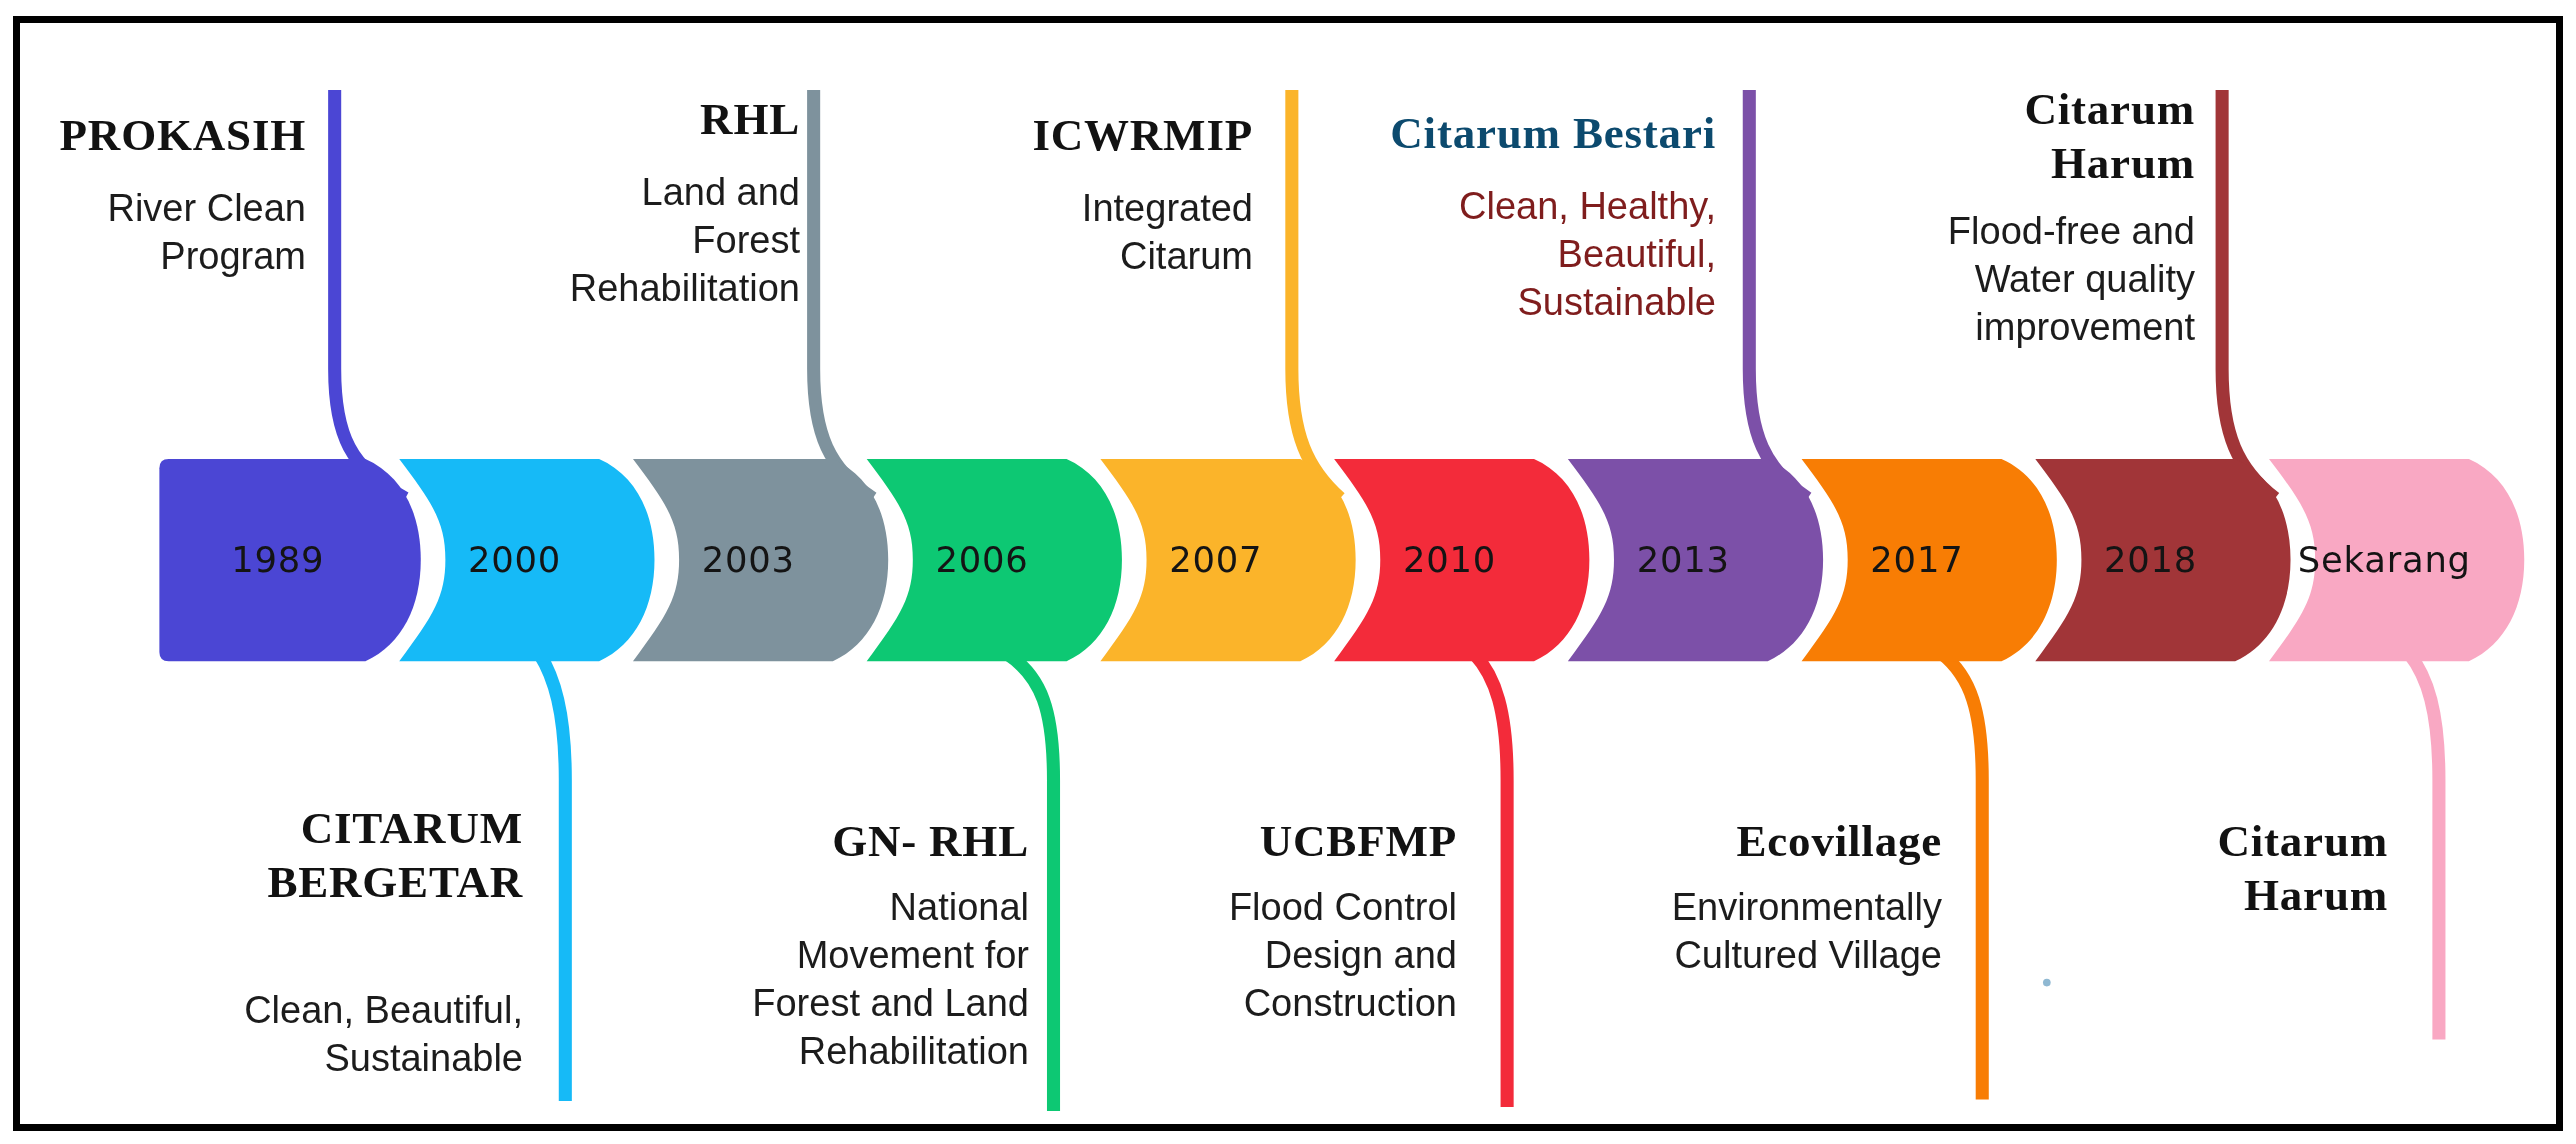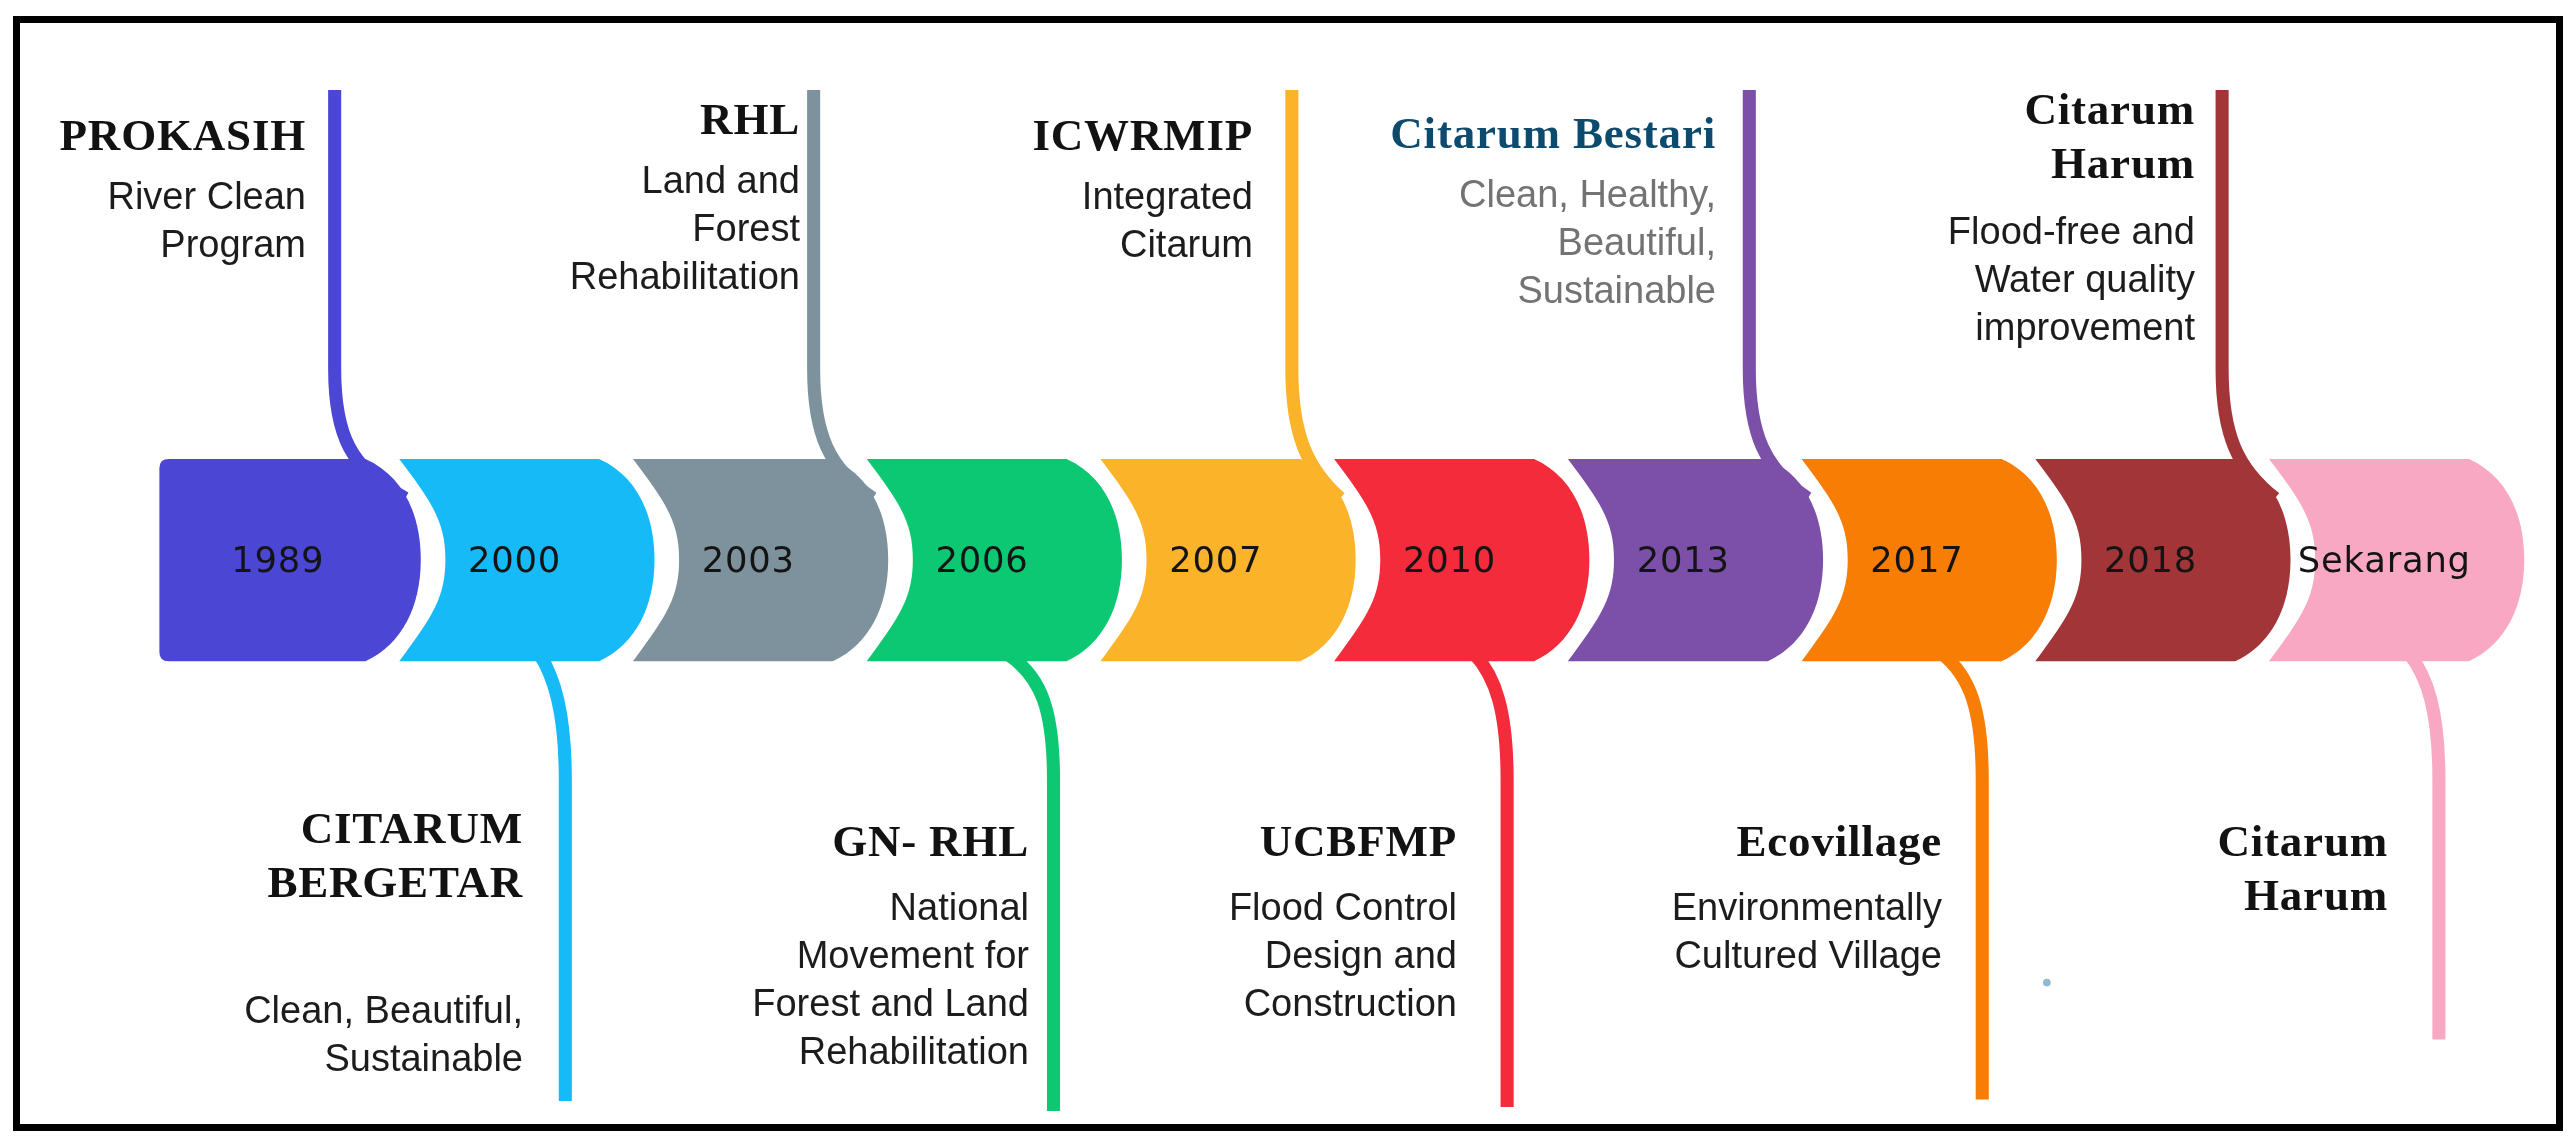--- a/index.html
+++ b/index.html
@@ -37,21 +37,21 @@
     white-space:pre-line;
     letter-spacing:0.8px;
   }
   .ldesc{
     font-family:"Liberation Sans",sans-serif;
     font-size:38px;
     line-height:48px;
     color:#1c1c1c;
     white-space:pre-line;
   }
-  .gap-sm{margin-top:10px;}
+  .gap-sm{margin-top:22px;}
   .gap-xs{margin-top:17px;}
   .gap-lg{margin-top:77px;}
   .gap-md{margin-top:15px;}
 </style>
 </head>
 <body>
 
 <div class="canvas">
 
   <div class="frame"></div>
@@ -108,21 +108,21 @@
   </div>
 
   <div class="labelblock" style="right:1323px;top:108px">
     <div class="ltitle">ICWRMIP</div>
     <div class="ldesc gap-sm">Integrated
 Citarum</div>
   </div>
 
   <div class="labelblock" style="right:860px;top:106px">
     <div class="ltitle" style="color: #0c4a6e;">Citarum Bestari</div>
-    <div class="ldesc gap-sm" style="color: #737373;">Clean, Healthy,
+    <div class="ldesc gap-sm" style="color: #7f1d1d;">Clean, Healthy,
 Beautiful,
 Sustainable</div>
   </div>
 
   <div class="labelblock" style="right:381px;top:82px">
     <div class="ltitle">Citarum
 Harum</div>
     <div class="ldesc gap-xs">Flood-free and
 Water quality
 improvement</div>

